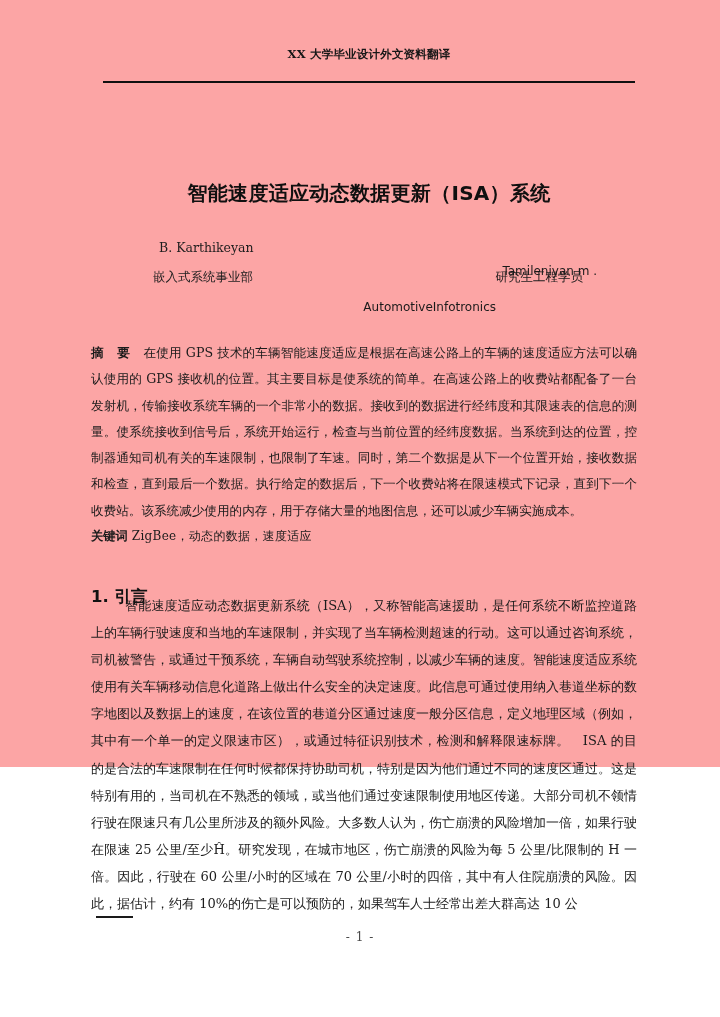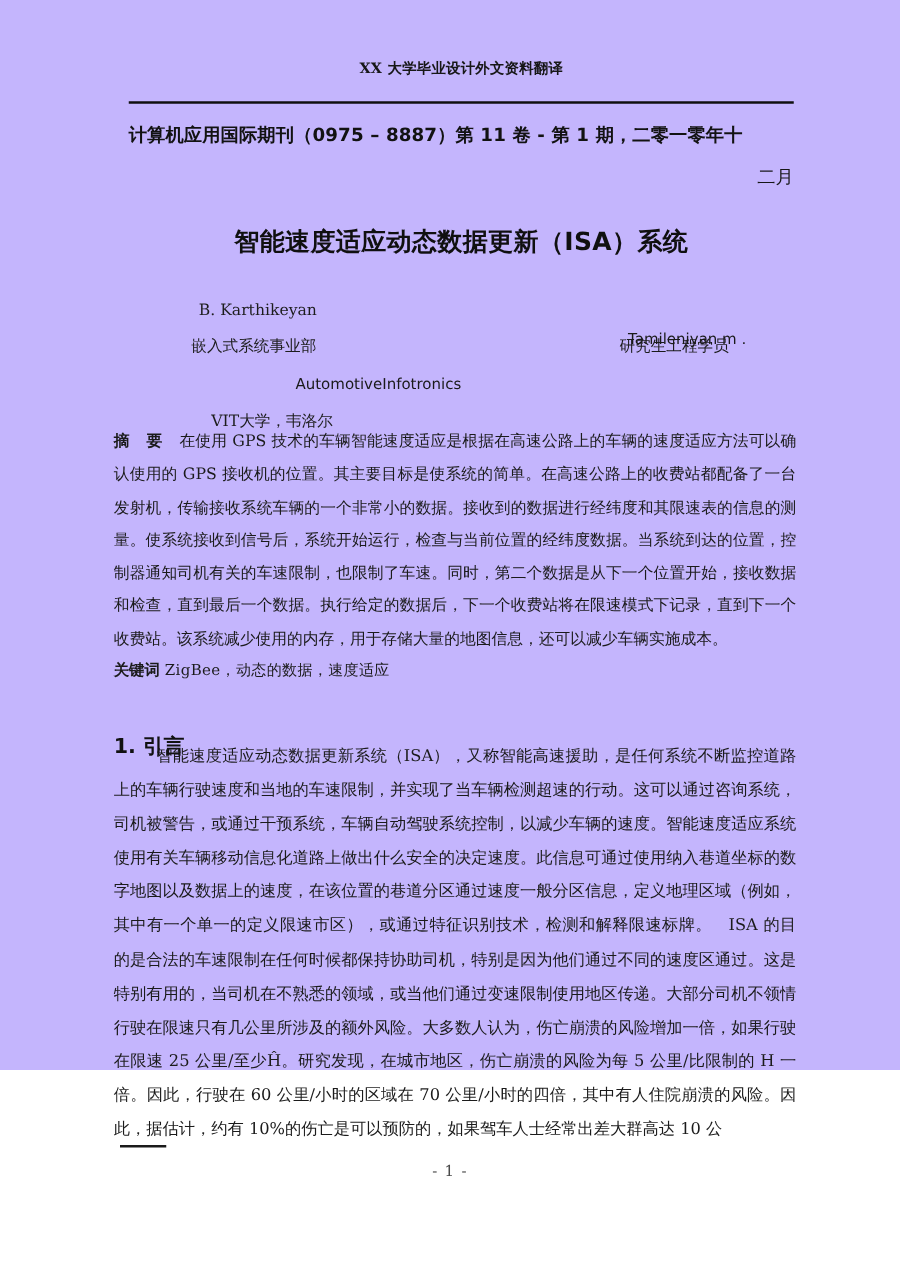--- a/index.html
+++ b/index.html
@@ -13,22 +13,22 @@
     position: relative;
     font-family: "DejaVu Serif", "Liberation Serif", serif;
     color: #1a1a1a;
     overflow: hidden;
   }
 
   .page {
     position: absolute;
     left: 0; top: 0;
     width: 720px;
-    height: 856px;
-    background: #c4b5fd;
+    height: 767px;
+    background: #fca5a5;
   }
 
   
   .running-header {
     position: absolute;
     left: 103px;
     top: 47px;
     width: 532px;
     text-align: center;
     font-family: "DejaVu Serif", "Liberation Serif", serif;
@@ -88,20 +88,21 @@
   .authors {
     position: absolute;
     left: 103px;
     top: 232px;
     width: 532px;
   }
   .author-row {
     display: flex;
     height: 30px;
     align-items: center;
+    justify-content: center;
   }
   .author-col-left {
     width: 50%;
     font-family: "DejaVu Serif", "Liberation Serif", serif;
     font-size: 12.5px;
     color: #1d1d1d;
   }
   .author-col-right {
     width: 50%;
     text-align: right;
@@ -214,43 +215,35 @@
 </style>
 </head>
 <body>
 
 <div class="page">
 
   <div class="running-header">XX 大学毕业设计外文资料翻译</div>
 
   <div class="header-rule"></div>
 
-  <div class="journal-block">
-    <div class="journal-line">计算机应用国际期刊（0975 – 8887）第 11 卷 - 第 1 期，二零一零年十</div>
-    <div class="journal-line-2">二月</div>
-  </div>
 
   <div class="article-title">智能速度适应动态数据更新（ISA）系统</div>
 
   <div class="authors">
     <div class="author-row ar-0">
       <div class="author-col-left">B. Karthikeyan</div>
       <div class="author-col-right">Tamileniyan m .</div>
     </div>
     <div class="author-row ar-1">
       <div class="author-col-left">嵌入式系统事业部</div>
       <div class="author-col-right serif-cn">研究生工程学员</div>
     </div>
     <div class="author-row ar-2">
       <div class="author-col-right">AutomotiveInfotronics</div>
     </div>
-    <div class="author-row ar-3">
-      <div class="author-col-left">VIT大学，韦洛尔</div>
-      <div class="author-col-right"></div>
-    </div>
   </div>
 
   <div class="abstract">
     <p>
       <span class="abs-label">摘</span><span class="abs-gap"></span><span class="abs-label">要</span><span class="abs-gap"></span><span>在使用 GPS 技术的车辆智能速度适应是根据在高速公路上的车辆的速度适应方法可以确认使用的 GPS 接收机的位置。其主要目标是使系统的简单。在高速公路上的收费站都配备了一台发射机，传输接收系统车辆的一个非常小的数据。接收到的数据进行经纬度和其限速表的信息的测量。使系统接收到信号后，系统开始运行，检查与当前位置的经纬度数据。当系统到达的位置，控制器通知司机有关的车速限制，也限制了车速。同时，第二个数据是从下一个位置开始，接收数据和检查，直到最后一个数据。执行给定的数据后，下一个收费站将在限速模式下记录，直到下一个收费站。该系统减少使用的内存，用于存储大量的地图信息，还可以减少车辆实施成本。</span>
     </p>
   </div>
 
   <div class="keywords">
     <span class="kw-label">关键词</span>

